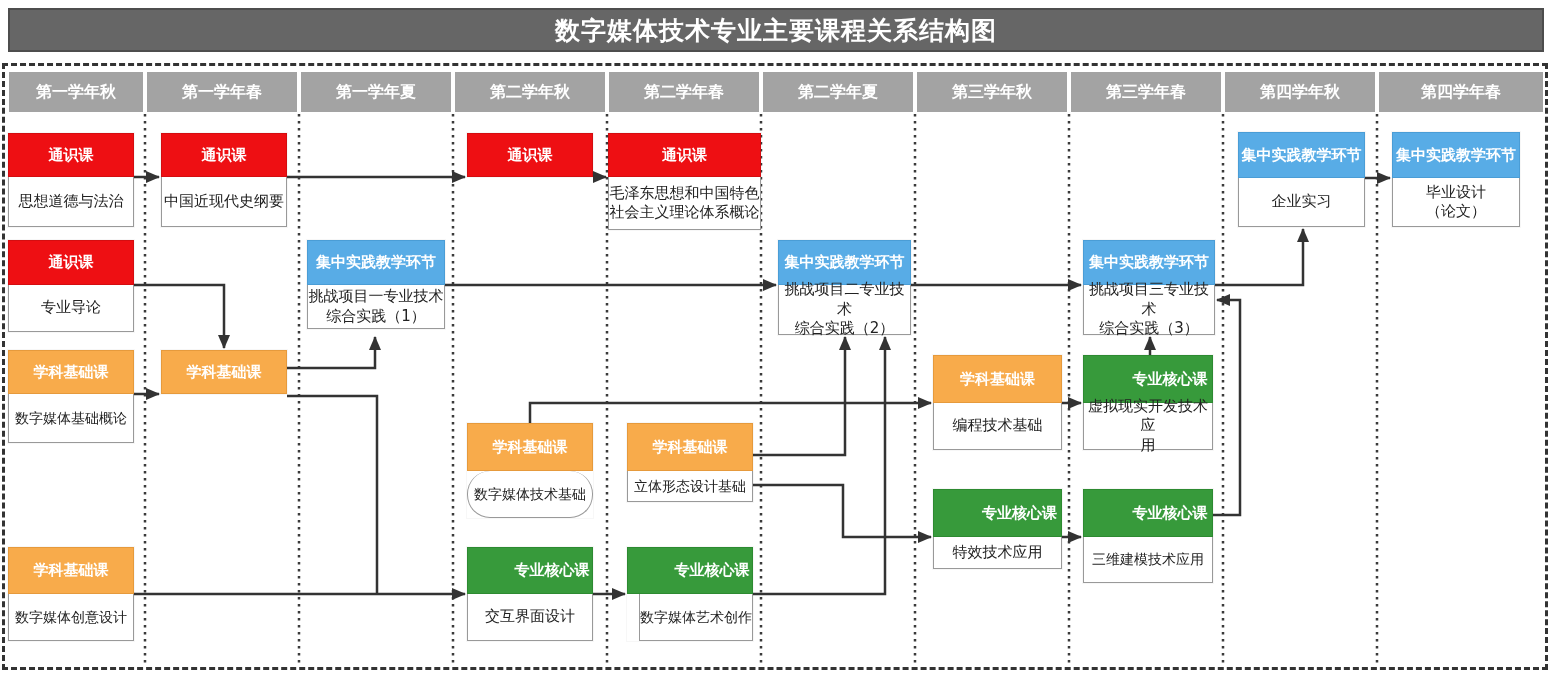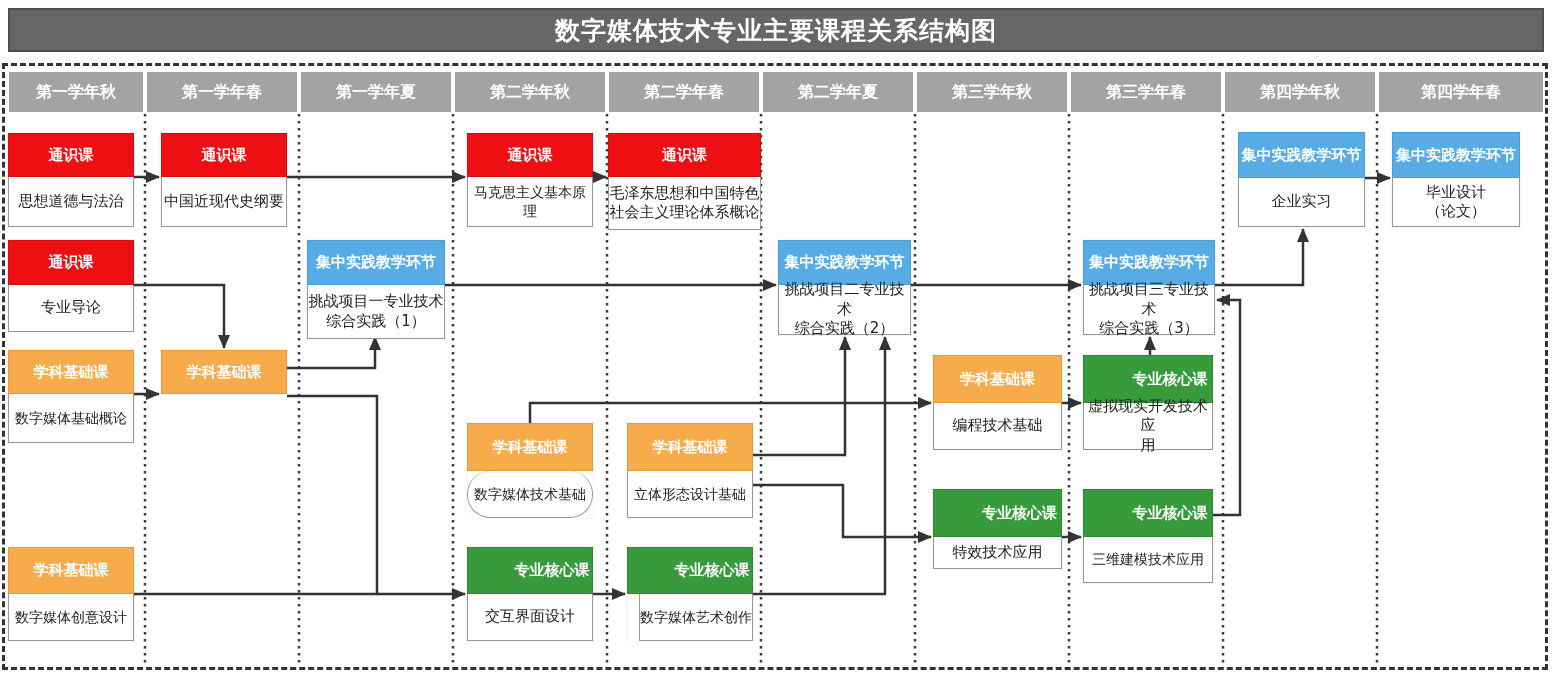--- a/index.html
+++ b/index.html
@@ -81,34 +81,33 @@
   <div class="box cat-general" style="left:8px;top:133px;width:126px;">
     <div class="box-header" style="height:44px;">通识课</div>
     <div class="box-body" style="height:50px;">思想道德与法治</div>
   </div>
   <div class="box cat-general" style="left:161px;top:133px;width:126px;">
     <div class="box-header" style="height:44px;">通识课</div>
     <div class="box-body" style="height:50px;">中国近现代史纲要</div>
   </div>
   <div class="box cat-general" style="left:467px;top:133px;width:126px;">
     <div class="box-header" style="height:44px;">通识课</div>
-    <div class="box-body" style="height:50px;font-size:14px;">马克思主义基本原理</div>
   </div>
   <div class="box cat-general" style="left:608px;top:133px;width:153px;">
     <div class="box-header" style="height:44px;">通识课</div>
     <div class="box-body" style="height:53px;">毛泽东思想和中国特色
 社会主义理论体系概论</div>
   </div>
   <div class="box cat-general" style="left:8px;top:240px;width:126px;">
     <div class="box-header" style="height:45px;">通识课</div>
     <div class="box-body" style="height:47px;">专业导论</div>
   </div>
   <div class="box cat-practice" style="left:307px;top:240px;width:138px;">
     <div class="box-header" style="height:45px;">集中实践教学环节</div>
-    <div class="box-body" style="height:54px;">挑战项目一专业技术
+    <div class="box-body" style="height:44px;">挑战项目一专业技术
 综合实践（1）</div>
   </div>
   <div class="box cat-practice" style="left:778px;top:240px;width:133px;">
     <div class="box-header" style="height:45px;">集中实践教学环节</div>
     <div class="box-body" style="height:50px;">挑战项目二专业技术
 综合实践（2）</div>
   </div>
   <div class="box cat-practice" style="left:1083px;top:240px;width:132px;">
     <div class="box-header" style="height:45px;">集中实践教学环节</div>
     <div class="box-body" style="height:50px;">挑战项目三专业技术
@@ -129,21 +128,21 @@
   </div>
   <div class="box cat-foundation" style="left:161px;top:350px;width:126px;">
     <div class="box-header" style="height:44px;">学科基础课</div>
   </div>
   <div class="box cat-foundation" style="left:467px;top:423px;width:126px;">
     <div class="box-header" style="height:48px;">学科基础课</div>
     <div class="box-body" style="height:47px;font-size:14px;border-radius:23px;">数字媒体技术基础</div>
   </div>
   <div class="box cat-foundation" style="left:627px;top:423px;width:126px;">
     <div class="box-header" style="height:48px;">学科基础课</div>
-    <div class="box-body" style="height:47px;font-size:14px;">立体形态设计基础</div>
+    <div class="box-body" style="height:31px;font-size:14px;">立体形态设计基础</div>
   </div>
   <div class="box cat-foundation" style="left:933px;top:355px;width:129px;">
     <div class="box-header" style="height:48px;">学科基础课</div>
     <div class="box-body" style="height:47px;">编程技术基础</div>
   </div>
   <div class="box cat-core" style="left:1083px;top:355px;width:130px;">
     <div class="box-header" style="height:48px;">专业核心课</div>
     <div class="box-body" style="height:47px;">虚拟现实开发技术应
 用</div>
   </div>

